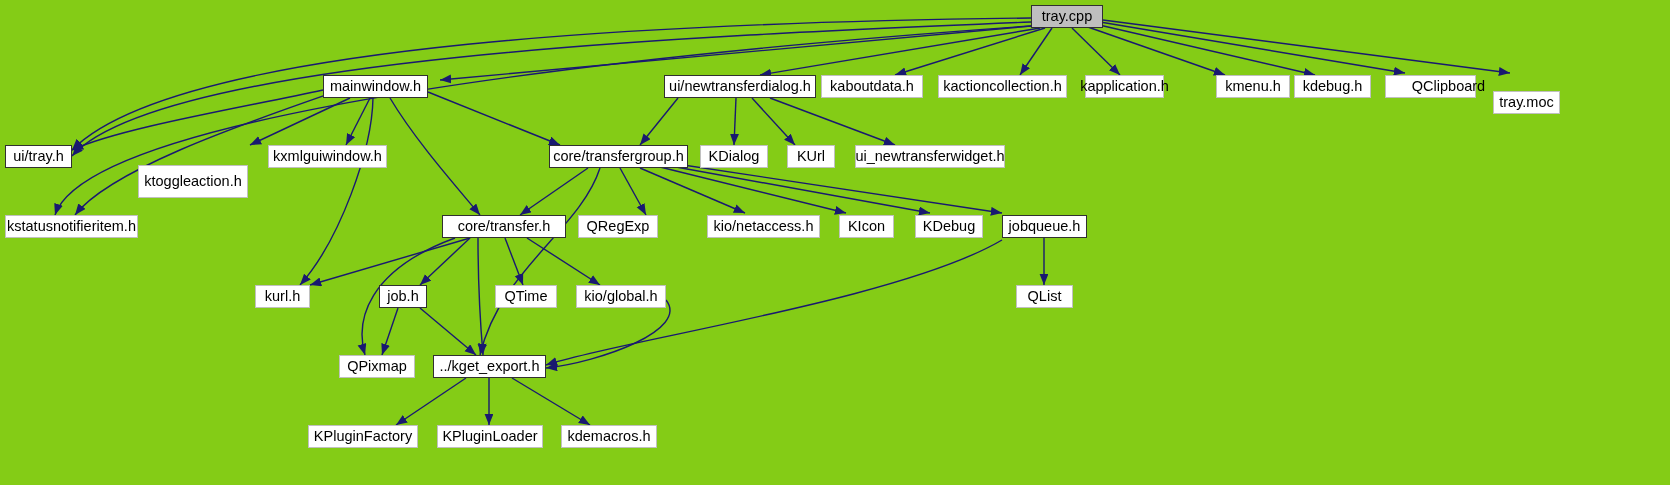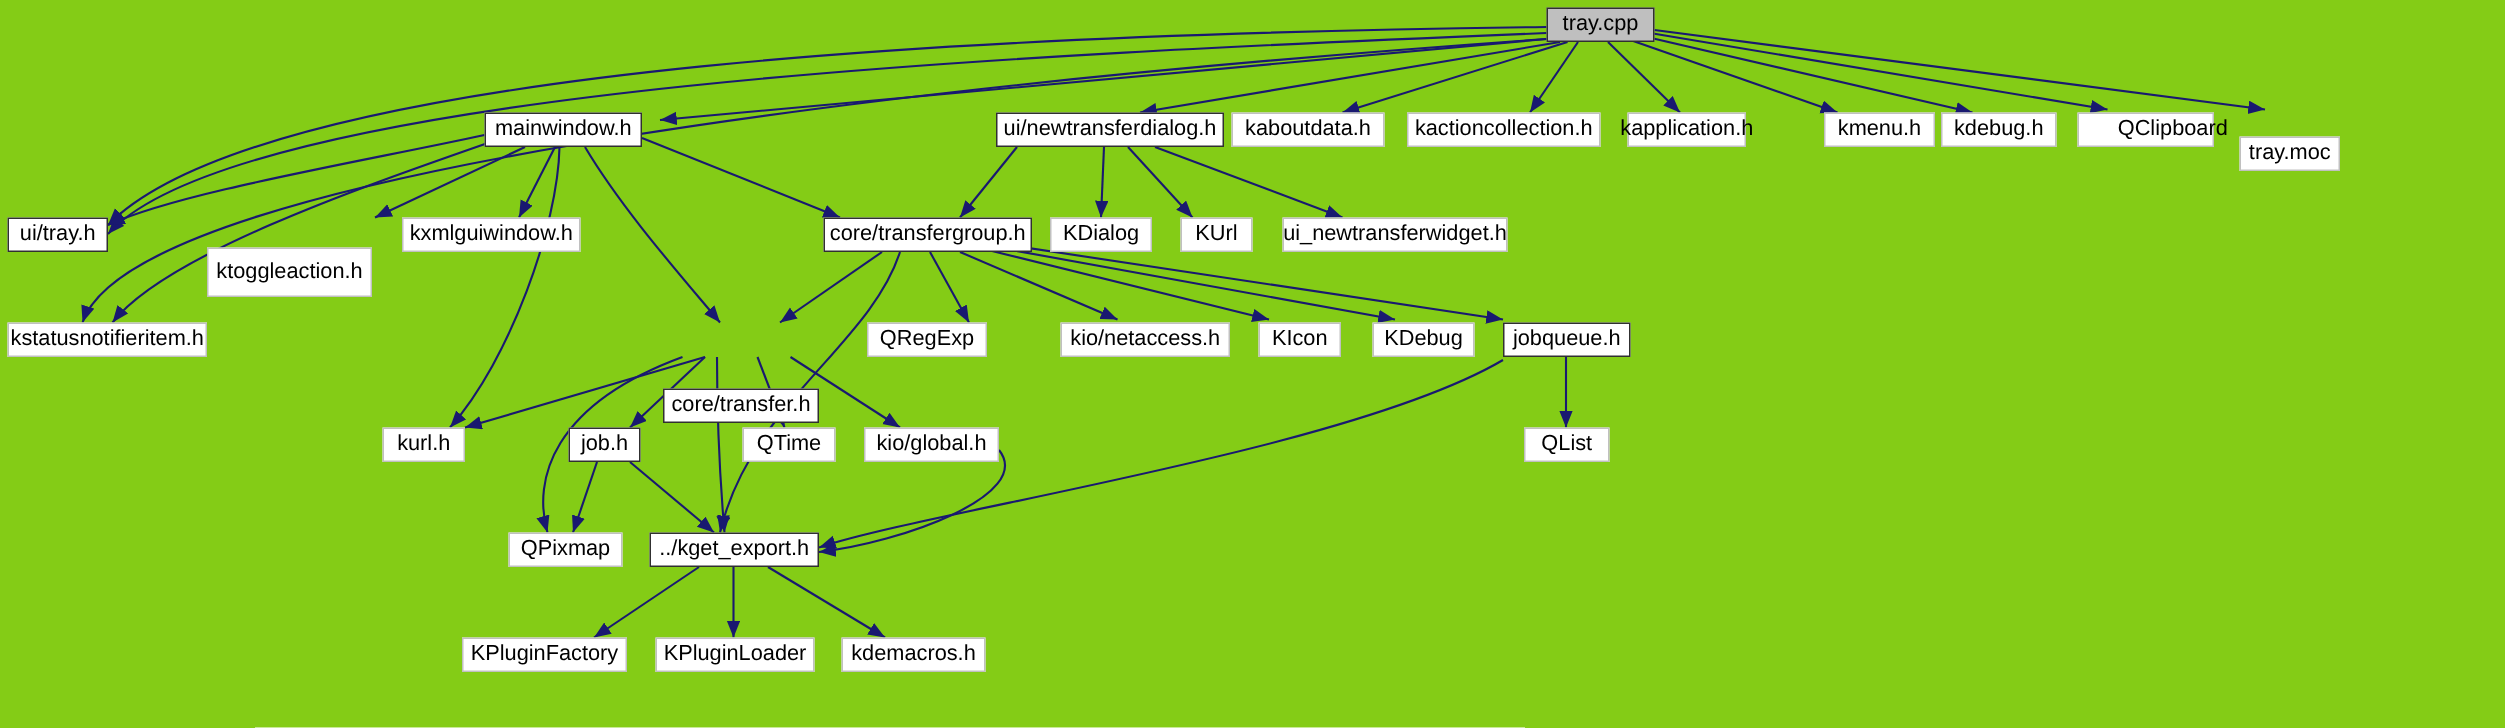--- a/index.html
+++ b/index.html
@@ -81,21 +81,21 @@
       <div class="node" style="left: 1385px; top: 75px; width: 91px; height: 23px; padding-left: 36px;">QClipboard</div>
       <div class="node" style="left: 1493px; top: 91px; width: 67px; height: 23px;">tray.moc</div>
       <div class="node bold" style="left: 5px; top: 145px; width: 67px; height: 23px;">ui/tray.h</div>
       <div class="node" style="left: 138px; top: 145px; width: 110px; height: 33px; margin-top: 20px;">ktoggleaction.h</div>
       <div class="node" style="left: 268px; top: 145px; width: 119px; height: 23px;">kxmlguiwindow.h</div>
       <div class="node bold" style="left: 549px; top: 145px; width: 139px; height: 23px;">core/transfergroup.h</div>
       <div class="node" style="left: 700px; top: 145px; width: 68px; height: 23px;">KDialog</div>
       <div class="node" style="left: 787px; top: 145px; width: 48px; height: 23px;">KUrl</div>
       <div class="node" style="left: 855px; top: 145px; width: 150px; height: 23px;">ui_newtransferwidget.h</div>
       <div class="node" style="left: 5px; top: 215px; width: 133px; height: 23px;">kstatusnotifieritem.h</div>
-      <div class="node bold" style="left: 442px; top: 215px; width: 104px; height: 23px; margin-top: 44px;">core/transfer.h</div>
+      <div class="node bold" style="left: 442px; top: 215px; width: 124px; height: 23px;">core/transfer.h</div>
       <div class="node" style="left: 578px; top: 215px; width: 80px; height: 23px;">QRegExp</div>
       <div class="node" style="left: 707px; top: 215px; width: 113px; height: 23px;">kio/netaccess.h</div>
       <div class="node" style="left: 839px; top: 215px; width: 55px; height: 23px;">KIcon</div>
       <div class="node" style="left: 915px; top: 215px; width: 68px; height: 23px; text-align: right;">KDebug</div>
       <div class="node bold" style="left: 1002px; top: 215px; width: 85px; height: 23px;">jobqueue.h</div>
       <div class="node" style="left: 255px; top: 285px; width: 55px; height: 23px;">kurl.h</div>
       <div class="node bold" style="left: 379px; top: 285px; width: 48px; height: 23px;">job.h</div>
       <div class="node" style="left: 495px; top: 285px; width: 62px; height: 23px;">QTime</div>
       <div class="node" style="left: 576px; top: 285px; width: 90px; height: 23px;">kio/global.h</div>
       <div class="node" style="left: 1016px; top: 285px; width: 57px; height: 23px;">QList</div>

